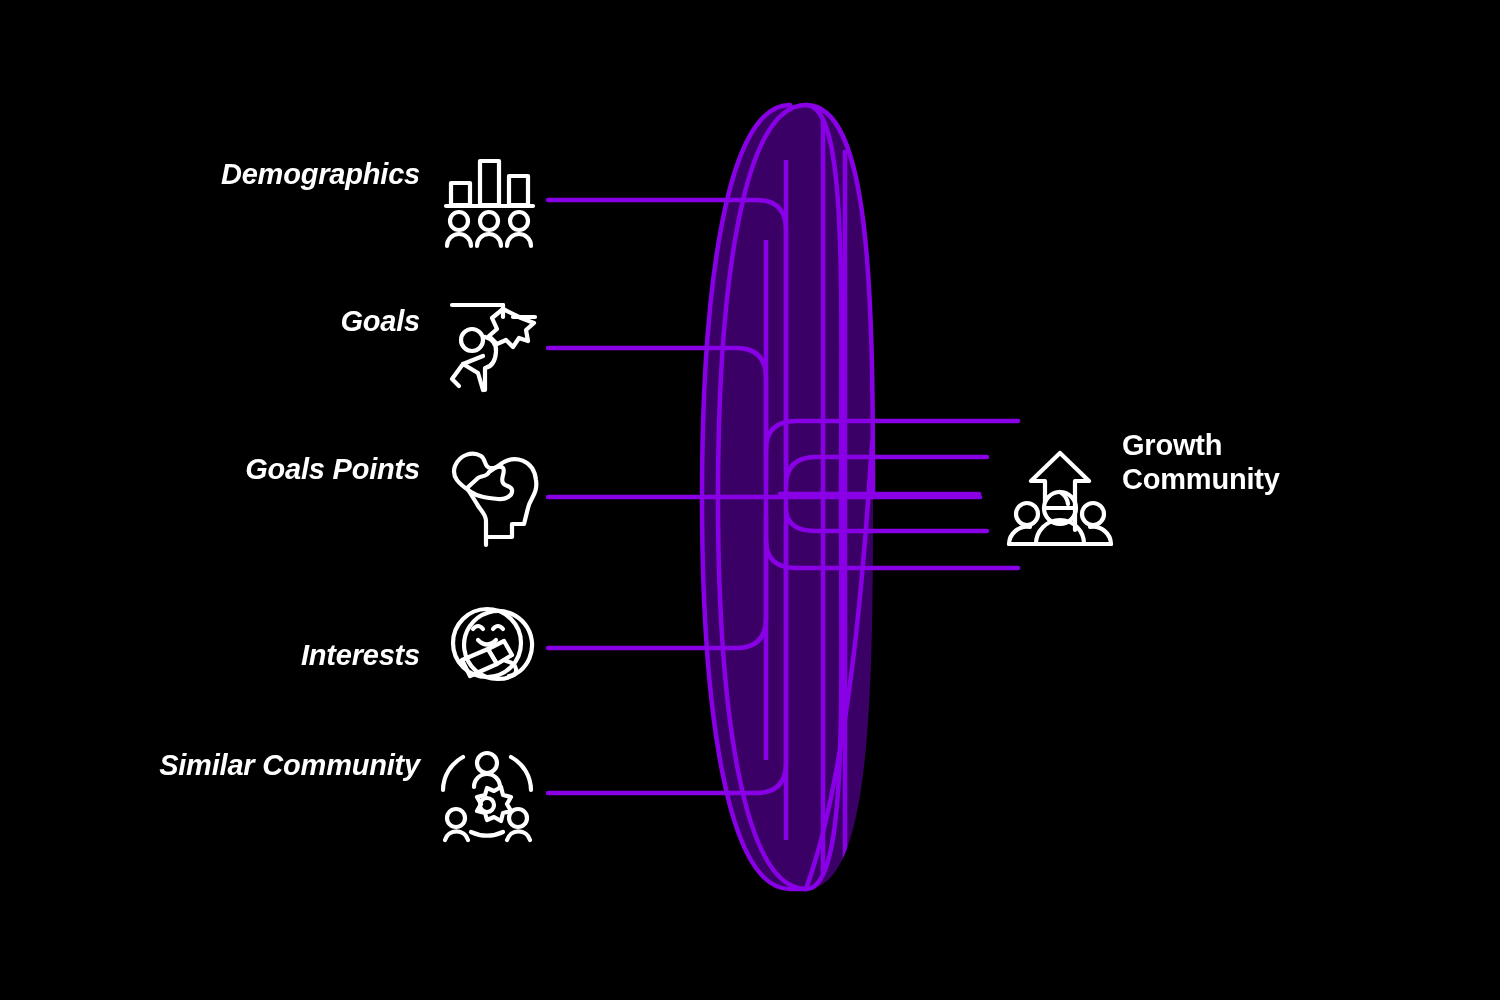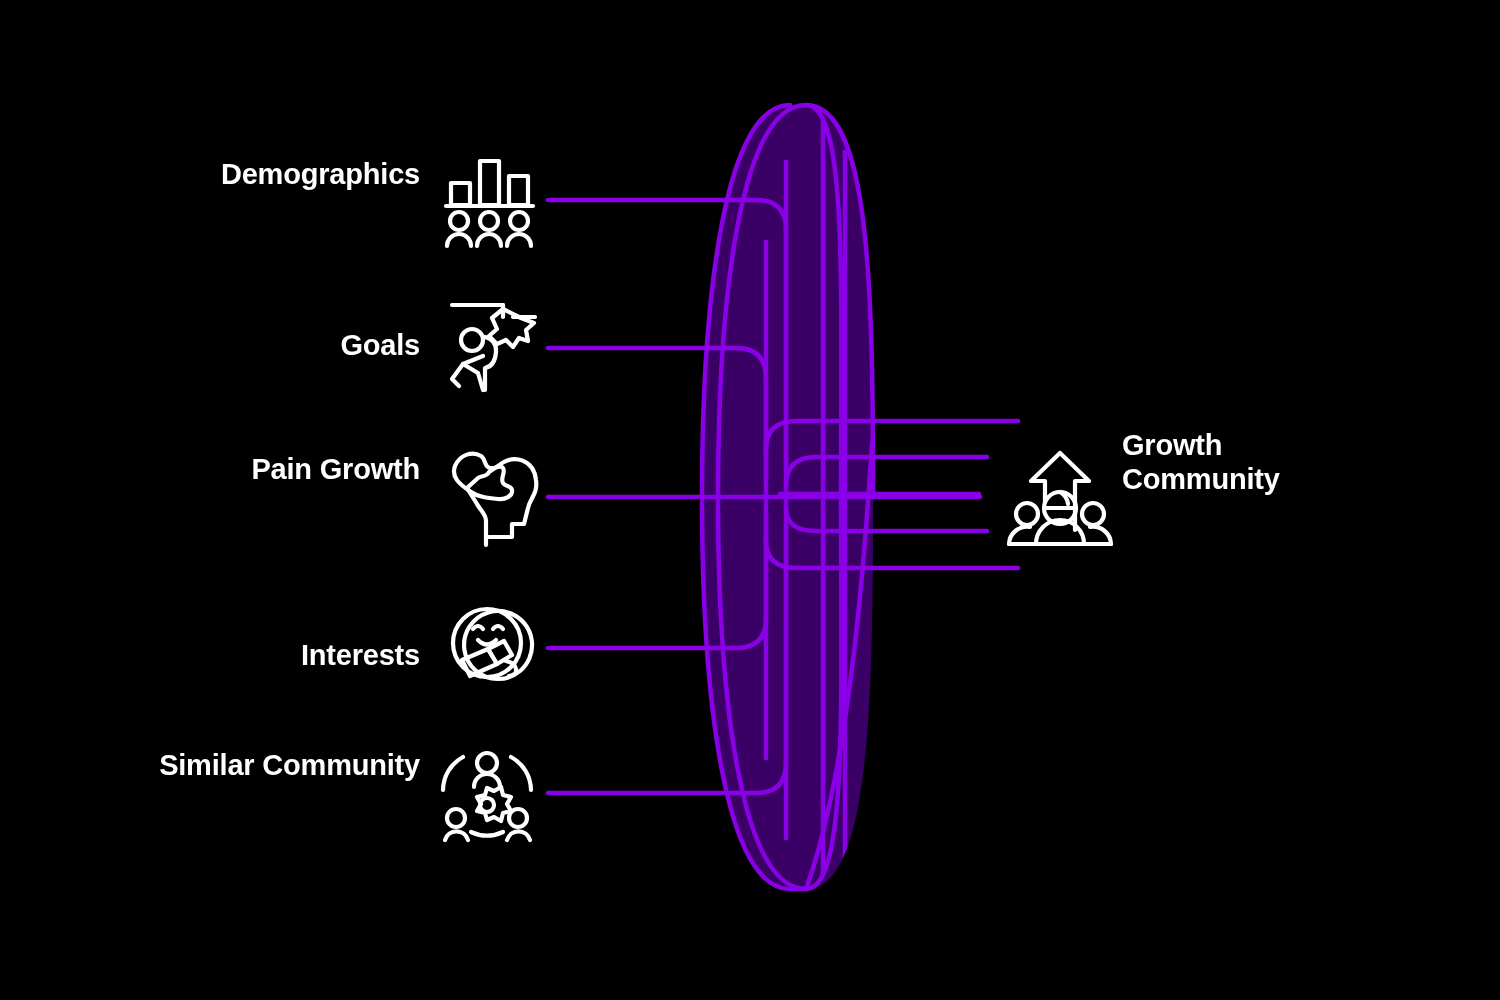--- a/index.html
+++ b/index.html
@@ -28,21 +28,21 @@
   }
   .lbl {
     position: absolute;
     color: #ffffff;
     font-weight: bold;
     font-size: 29px;
     line-height: 1.18;
     letter-spacing: -0.2px;
     white-space: nowrap;
   }
-  .lbl-left { text-align: right; }
+  .lbl-left { text-align: right; font-style: italic; }
   .lbl-right { text-align: left; white-space: normal; width: 240px; }
 </style>
 </head>
 <body>
 
 <div id="stage">
 
   <svg class="layer" viewBox="0 0 1500 1000">
     <defs>
       <clipPath id="lensClip">
@@ -188,23 +188,23 @@
       <circle cx="1027" cy="514" r="11"></circle>
       <path d="M 1009 544 a 18 18 0 0 1 21 -17"></path>
       <circle cx="1093" cy="514" r="11"></circle>
       <path d="M 1111 544 a 18 18 0 0 0 -21 -17"></path>
       <path d="M 1009 544 L 1111 544"></path>
     </g>
   </svg>
 
   <div class="lbl lbl-left" style="right:1080px; top:157px;">Demographics</div>
 
-  <div class="lbl lbl-left" style="right:1080px; top:304px;margin-top:24px;">Goals</div>
-
-  <div class="lbl lbl-left" style="right:1080px; top:452px;">Pain Growth</div>
+  <div class="lbl lbl-left" style="right:1080px; top:304px;">Goals</div>
+
+  <div class="lbl lbl-left" style="right:1080px; top:452px;">Goals Points</div>
 
   <div class="lbl lbl-left" style="right:1080px; top:600px;margin-top:38px;">Interests</div>
 
   <div class="lbl lbl-left" style="right:1080px; top:748px;">Similar Community</div>
 
   <div class="lbl lbl-right" style="left:1122px; top:428px;">
     <div>Growth</div>
     <div>Community</div>
   </div>
 

